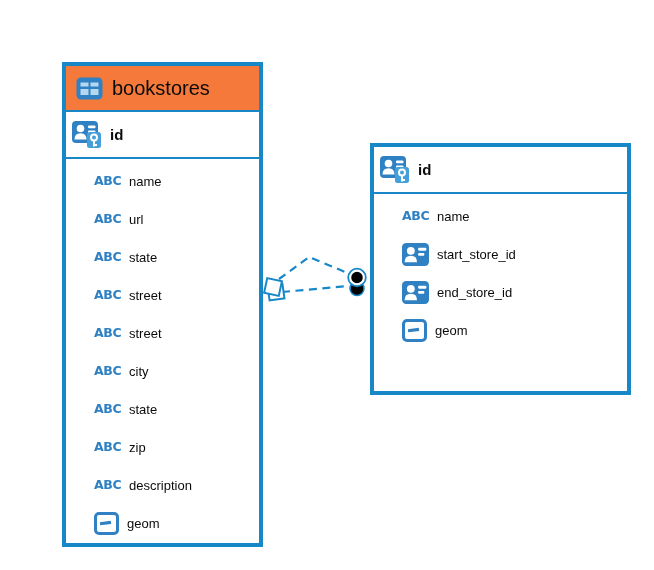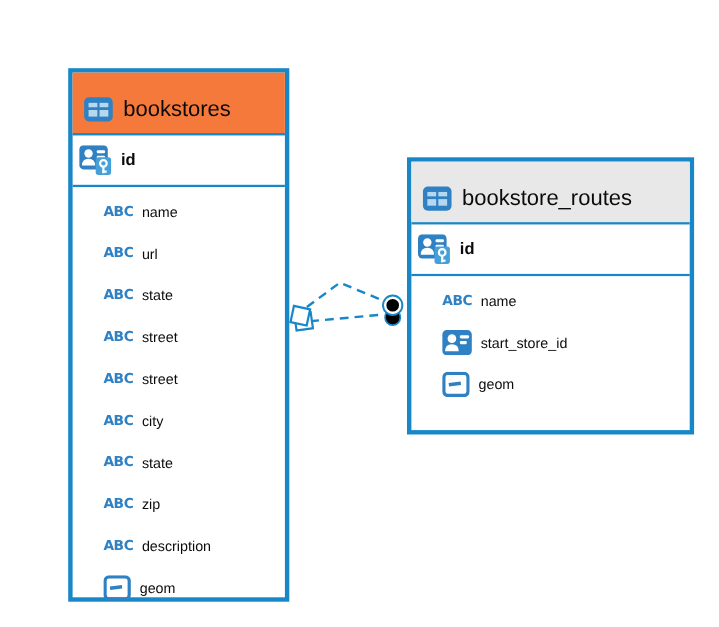--- a/index.html
+++ b/index.html
@@ -6,21 +6,21 @@
   .canvas{
     position:relative;width:654px;height:570px;background:#ffffff;overflow:hidden;
     font-family:"Liberation Sans",sans-serif;color:#0b0b0b;
   }
   .table-card{
     position:absolute;background:#ffffff;border:4px solid var(--accent-blue);
     box-sizing:border-box;display:flex;flex-direction:column;z-index:2;
   }
   .thead{
     display:flex;align-items:center;gap:9px;height:44px;flex:0 0 auto;
-    padding:11px 6px 0 10px;border-bottom:2px solid var(--accent-blue);
+    padding:0 6px 0 10px;border-bottom:2px solid var(--accent-blue);
   }
   .title{font-size:20px;white-space:nowrap;}
   .row{display:flex;align-items:center;gap:8px;padding-left:8px;}
   .row.pk{height:45px;flex:0 0 auto;gap:7px;padding-left:6px;border-bottom:2px solid var(--accent-blue);}
   .row.pk .collabel{font-weight:700;font-size:15px;}
   .cols{padding-top:3px;padding-left:20px;}
   .row.field{height:38px;}
   .collabel{font-size:13px;white-space:nowrap;}
   .abc{
     flex:0 0 27px;width:27px;font-weight:800;font-size:12.5px;line-height:1;
@@ -122,32 +122,20 @@
      <rect x="1.5" y="1.5" width="22" height="20" rx="3.5" fill="none" stroke="#2f81c3" stroke-width="3"></rect>
      <rect x="6" y="9.5" width="11" height="3.2" fill="#2f81c3" transform="rotate(-7 11.5 11)"></rect>
             </svg>
           </span>
           <span class="collabel">geom</span>
         </div>
       </div>
   </div>
 
   <div class="table-card" id="t1" style="left:370px;top:143px;width:261px;height:252px;">
-    <div class="thead" style="background: rgb(233, 232, 232);">
-      <span class="icon">
-          <svg width="27" height="23" viewBox="0 0 27 23">
-     <rect x="0.5" y="0.5" width="26" height="22" rx="4.5" fill="#2f81c3"></rect>
-     <rect x="4.5" y="5.5" width="8" height="4" fill="#b5d8ef"></rect>
-     <rect x="14.5" y="5.5" width="8" height="4" fill="#b5d8ef"></rect>
-     <rect x="4.5" y="12" width="8" height="6" fill="#b5d8ef"></rect>
-     <rect x="14.5" y="12" width="8" height="6" fill="#b5d8ef"></rect>
-          </svg>
-        </span>
-      <span class="title">bookstore_routes</span>
-    </div>
     <div class="row pk">
       <span class="icon">
           <svg width="31" height="28" viewBox="0 0 31 28">
      <rect x="0" y="0" width="26" height="22" rx="4" fill="#2f81c3"></rect>
             <circle cx="8.5" cy="7.5" r="3.8" fill="#fff"></circle>
   <path d="M2.5 18.5 Q2.5 12.3 8.5 12.3 Q14.5 12.3 14.5 18.5 Z" fill="#fff"></path>
      <rect x="16" y="4.5" width="7.5" height="2.8" rx="1" fill="#fff"></rect>
      <rect x="16" y="9.5" width="7.5" height="2.8" rx="1" fill="#fff"></rect>
      <rect x="15" y="11" width="14" height="16" rx="2.5" fill="#45a0d9"></rect>
      <circle cx="22" cy="16.5" r="3" fill="none" stroke="#fff" stroke-width="2"></circle>
@@ -169,20 +157,32 @@
               <circle cx="8.5" cy="7.5" r="3.8" fill="#fff"></circle>
   <path d="M2.5 18.5 Q2.5 12.3 8.5 12.3 Q14.5 12.3 14.5 18.5 Z" fill="#fff"></path>
      <rect x="15.5" y="4.5" width="8" height="2.8" rx="1" fill="#fff"></rect>
      <rect x="15.5" y="9.5" width="6" height="2.8" rx="1" fill="#fff"></rect>
             </svg>
           </span>
           <span class="collabel">start_store_id</span>
         </div>
         <div class="row field">
           <span class="icon">
+            <svg width="27" height="23" viewBox="0 0 26 22">
+     <rect x="0" y="0" width="26" height="22" rx="4" fill="#2f81c3"></rect>
+              <circle cx="8.5" cy="7.5" r="3.8" fill="#fff"></circle>
+  <path d="M2.5 18.5 Q2.5 12.3 8.5 12.3 Q14.5 12.3 14.5 18.5 Z" fill="#fff"></path>
+     <rect x="15.5" y="4.5" width="8" height="2.8" rx="1" fill="#fff"></rect>
+     <rect x="15.5" y="9.5" width="6" height="2.8" rx="1" fill="#fff"></rect>
+            </svg>
+          </span>
+          <span class="collabel">end_store_id</span>
+        </div>
+        <div class="row field">
+          <span class="icon">
             <svg width="25" height="23" viewBox="0 0 25 23">
      <rect x="1.5" y="1.5" width="22" height="20" rx="3.5" fill="none" stroke="#2f81c3" stroke-width="3"></rect>
      <rect x="6" y="9.5" width="11" height="3.2" fill="#2f81c3" transform="rotate(-7 11.5 11)"></rect>
             </svg>
           </span>
           <span class="collabel">geom</span>
         </div>
       </div>
   </div>
 

